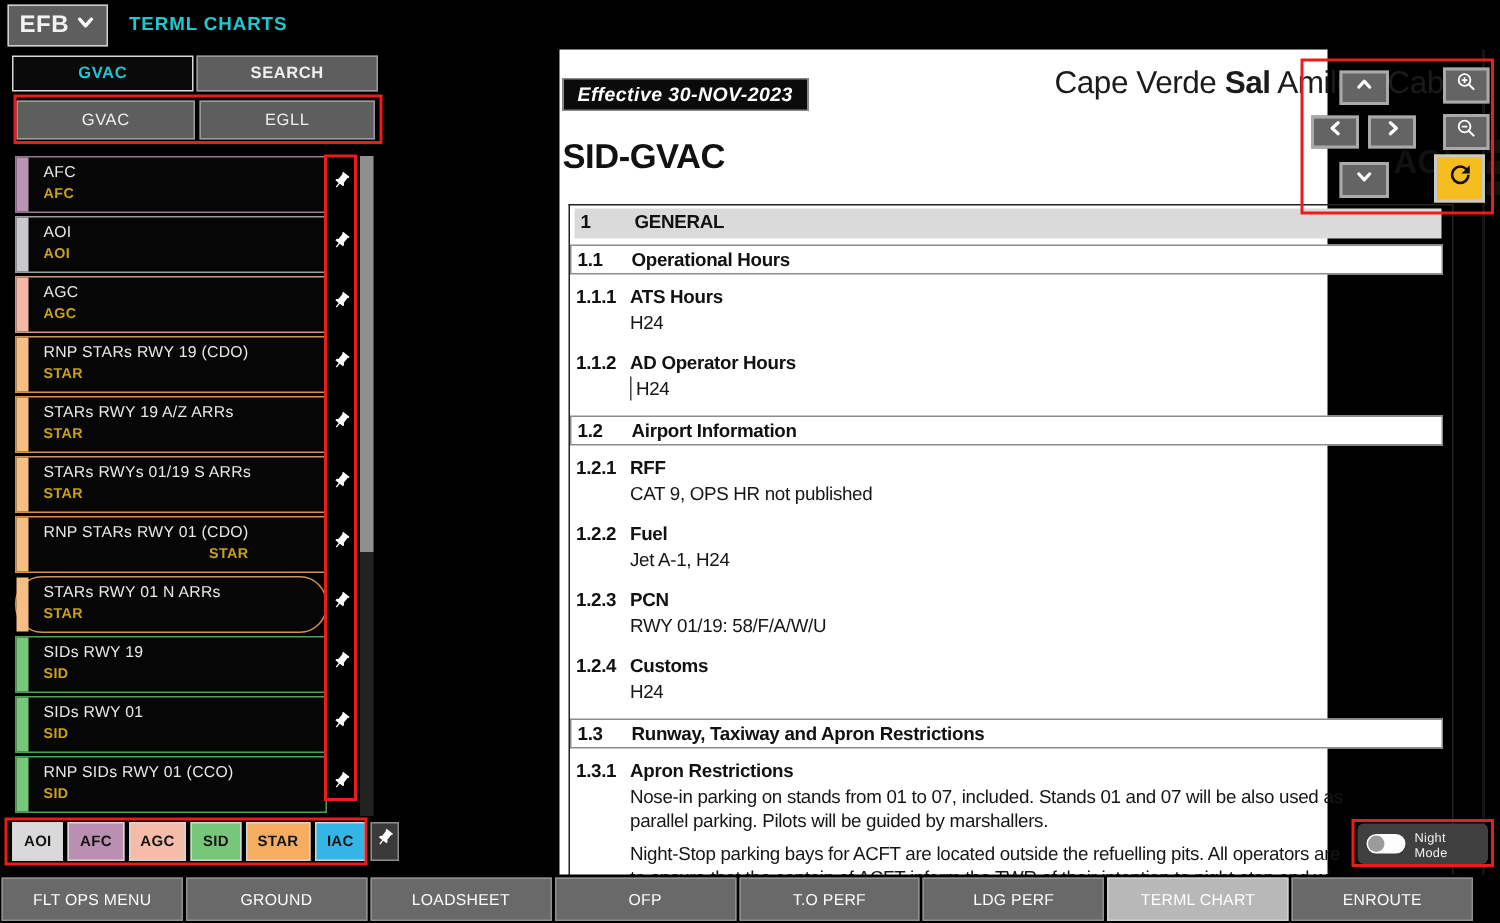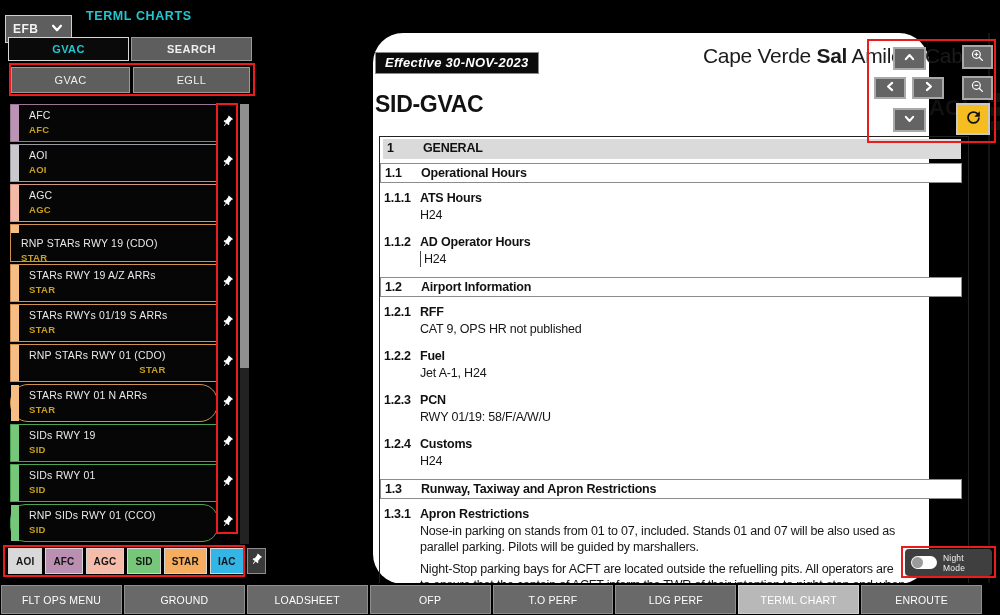--- a/index.html
+++ b/index.html
@@ -1,24 +1,24 @@
 <!DOCTYPE html>
 <html><head>
 <meta charset="utf-8">
 <style>
   * { margin:0; padding:0; box-sizing:border-box; }
   html,body { width:1000px; height:615px; background:#000; overflow:hidden;
               font-family:"Liberation Sans", sans-serif; }
   #app { position:relative; width:1000px; height:615px; background:#000; overflow:hidden; }
 
   
-  .efb-btn { position:absolute; left:5px; top:15px; width:67px; height:28px;
+  .efb-btn { position:absolute; left:5px; top:3px; width:67px; height:28px;
              background:#5e5e5e; border:1px solid #cfcfcf; color:#f2f2f2;
              display:flex; align-items:center; justify-content:space-between;
-             padding:0 7px; font-size:12px; font-weight:bold; letter-spacing:.4px; cursor:pointer; }
+             padding:0 7px; font-size:16px; font-weight:bold; letter-spacing:.4px; cursor:pointer; }
   .app-title { position:absolute; left:86px; top:9px; color:#1fc7d0; font-size:12.5px;
                font-weight:bold; letter-spacing:.6px; }
 
   
   .tab-row { position:absolute; left:8px; top:37px; display:flex; gap:2px; }
   .tab { width:121px; height:24px; display:flex; align-items:center; justify-content:center;
          font-size:11px; font-weight:bold; letter-spacing:.4px; cursor:pointer; }
   .tab.active { background:#0a0a0a; color:#1fc7d0; border:1px solid #d8d8d8; }
   .tab.inactive { background:#5e5e5e; color:#efefef; border:1px solid #9a9a9a; }
 
@@ -45,21 +45,21 @@
 
   
   #filter-row { position:absolute; left:8px; top:548px; display:flex; gap:3px; align-items:center; }
   .filter-chip { height:26px; padding:0 7px; min-width:30px; display:flex; align-items:center;
                  justify-content:center; font-size:10px; font-weight:bold; color:#141414;
                  border:1px solid #d5d5d5; cursor:pointer; letter-spacing:.2px; }
   .filter-pin { height:26px; width:19px; background:#3a3a3a; border:1px solid #8d8d8d;
                 display:flex; align-items:center; justify-content:center; cursor:pointer; }
 
   
-  #page { position:absolute; left:373px; top:33px; width:556px; height:551px; background:#fff; color:#111;border-radius:30px; }
+  #page { position:absolute; left:373px; top:33px; width:512px; height:551px; background:#fff; color:#111; }
   .effective { position:absolute; left:2px; top:19px; background:#0b0b0b; color:#fff;
                font-size:13px; font-weight:bold; font-style:italic; padding:2px 9px 3px 9px;
                border:1px solid #8a8a8a; letter-spacing:.3px; }
   .hdr-right { position:absolute; left:330px; top:11px; font-size:21px; color:#1b1b1b;
                white-space:nowrap; letter-spacing:-0.3px; }
   .hdr-right b { font-weight:bold; }
   .page-title { position:absolute; left:2px; top:58px; font-size:23px; font-weight:bold; letter-spacing:-0.3px; }
   .side-frag { position:absolute; left:556px; top:62px; font-size:22px; font-weight:bold; }
 
   .table-frame { position:absolute; left:6px; top:103px; width:590px; height:448px;
@@ -143,21 +143,21 @@
           <div class="chart-cat">AOI</div>
         </div>
       </div>
       <div class="chart-item" style="border-color: rgb(209, 149, 129);">
         <div class="chart-stripe" style="background: rgb(243, 185, 166);"></div>
         <div class="chart-text">
           <div class="chart-title">AGC</div>
           <div class="chart-cat">AGC</div>
         </div>
       </div>
-      <div class="chart-item" style="border-color: rgb(207, 145, 80); flex-direction: column;">
+      <div class="chart-item" style="border-color: rgb(207, 145, 80);">
         <div class="chart-stripe" style="background: rgb(246, 189, 133);"></div>
         <div class="chart-text">
           <div class="chart-title">RNP STARs RWY 19 (CDO)</div>
           <div class="chart-cat">STAR</div>
         </div>
       </div>
       <div class="chart-item" style="border-color: rgb(207, 145, 80);">
         <div class="chart-stripe" style="background: rgb(246, 189, 133);"></div>
         <div class="chart-text">
           <div class="chart-title">STARs RWY 19 A/Z ARRs</div>
@@ -192,21 +192,21 @@
           <div class="chart-cat">SID</div>
         </div>
       </div>
       <div class="chart-item" style="border-color: rgb(77, 161, 83);">
         <div class="chart-stripe" style="background: rgb(119, 199, 123);"></div>
         <div class="chart-text">
           <div class="chart-title">SIDs RWY 01</div>
           <div class="chart-cat">SID</div>
         </div>
       </div>
-      <div class="chart-item" style="border-color: rgb(77, 161, 83); border-radius: 15px;">
+      <div class="chart-item" style="border-color: rgb(77, 161, 83);">
         <div class="chart-stripe" style="background: rgb(119, 199, 123);"></div>
         <div class="chart-text">
           <div class="chart-title">RNP SIDs RWY 01 (CCO)</div>
           <div class="chart-cat">SID</div>
         </div>
       </div>
     </div>
   <div id="pin-column">
       <div class="pin-cell">
         <span><svg viewBox="0 0 24 24" class="pin-svg">

